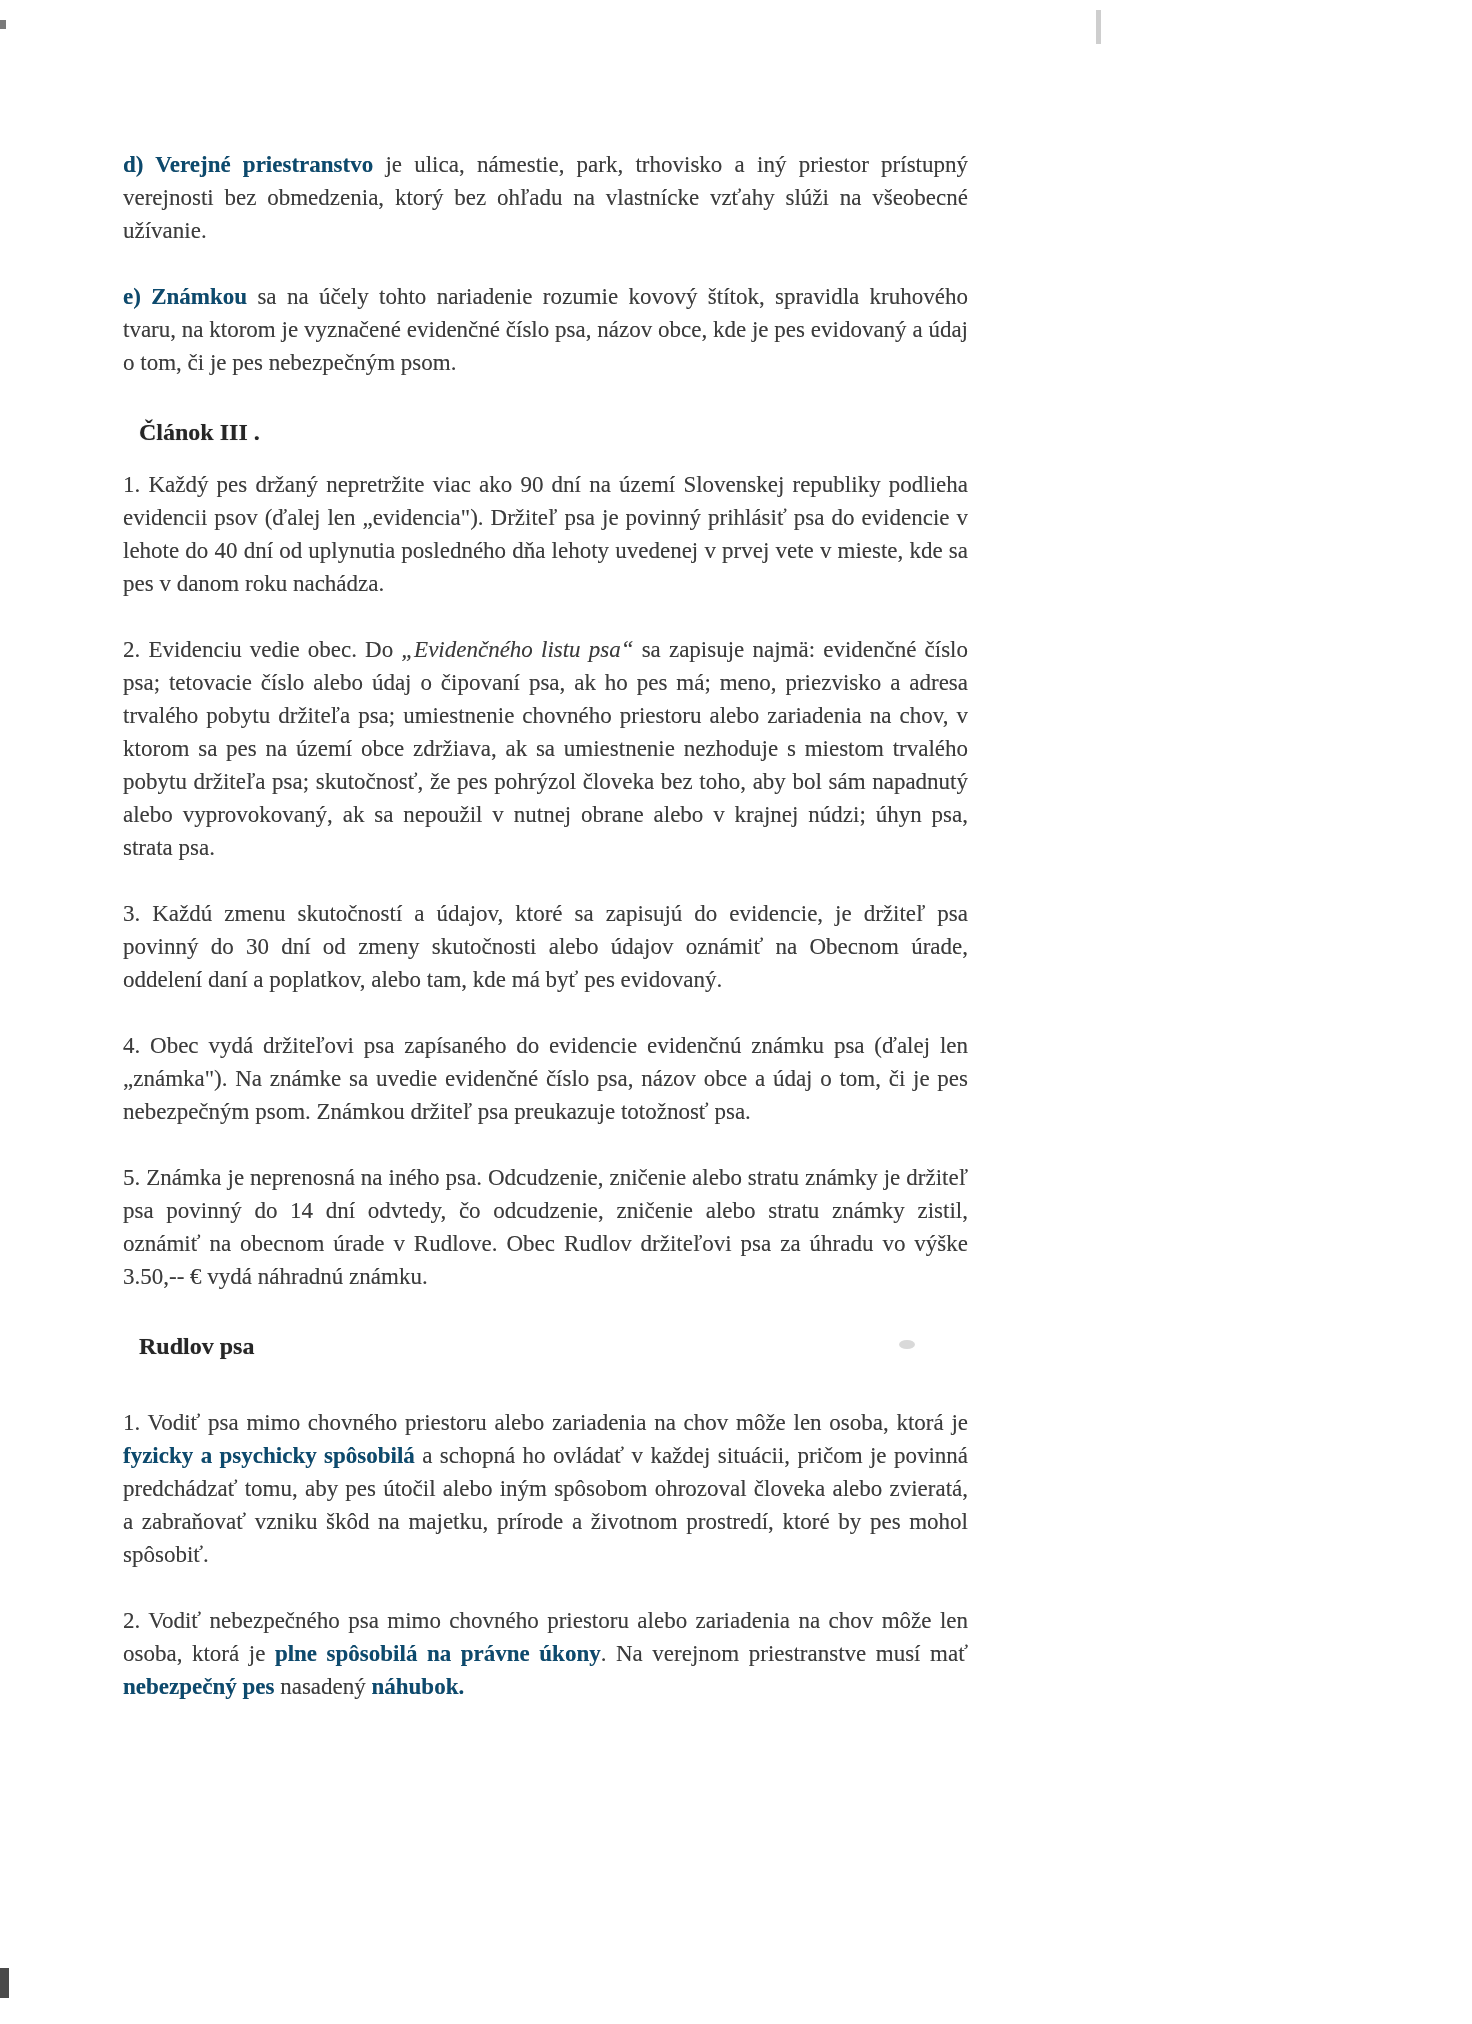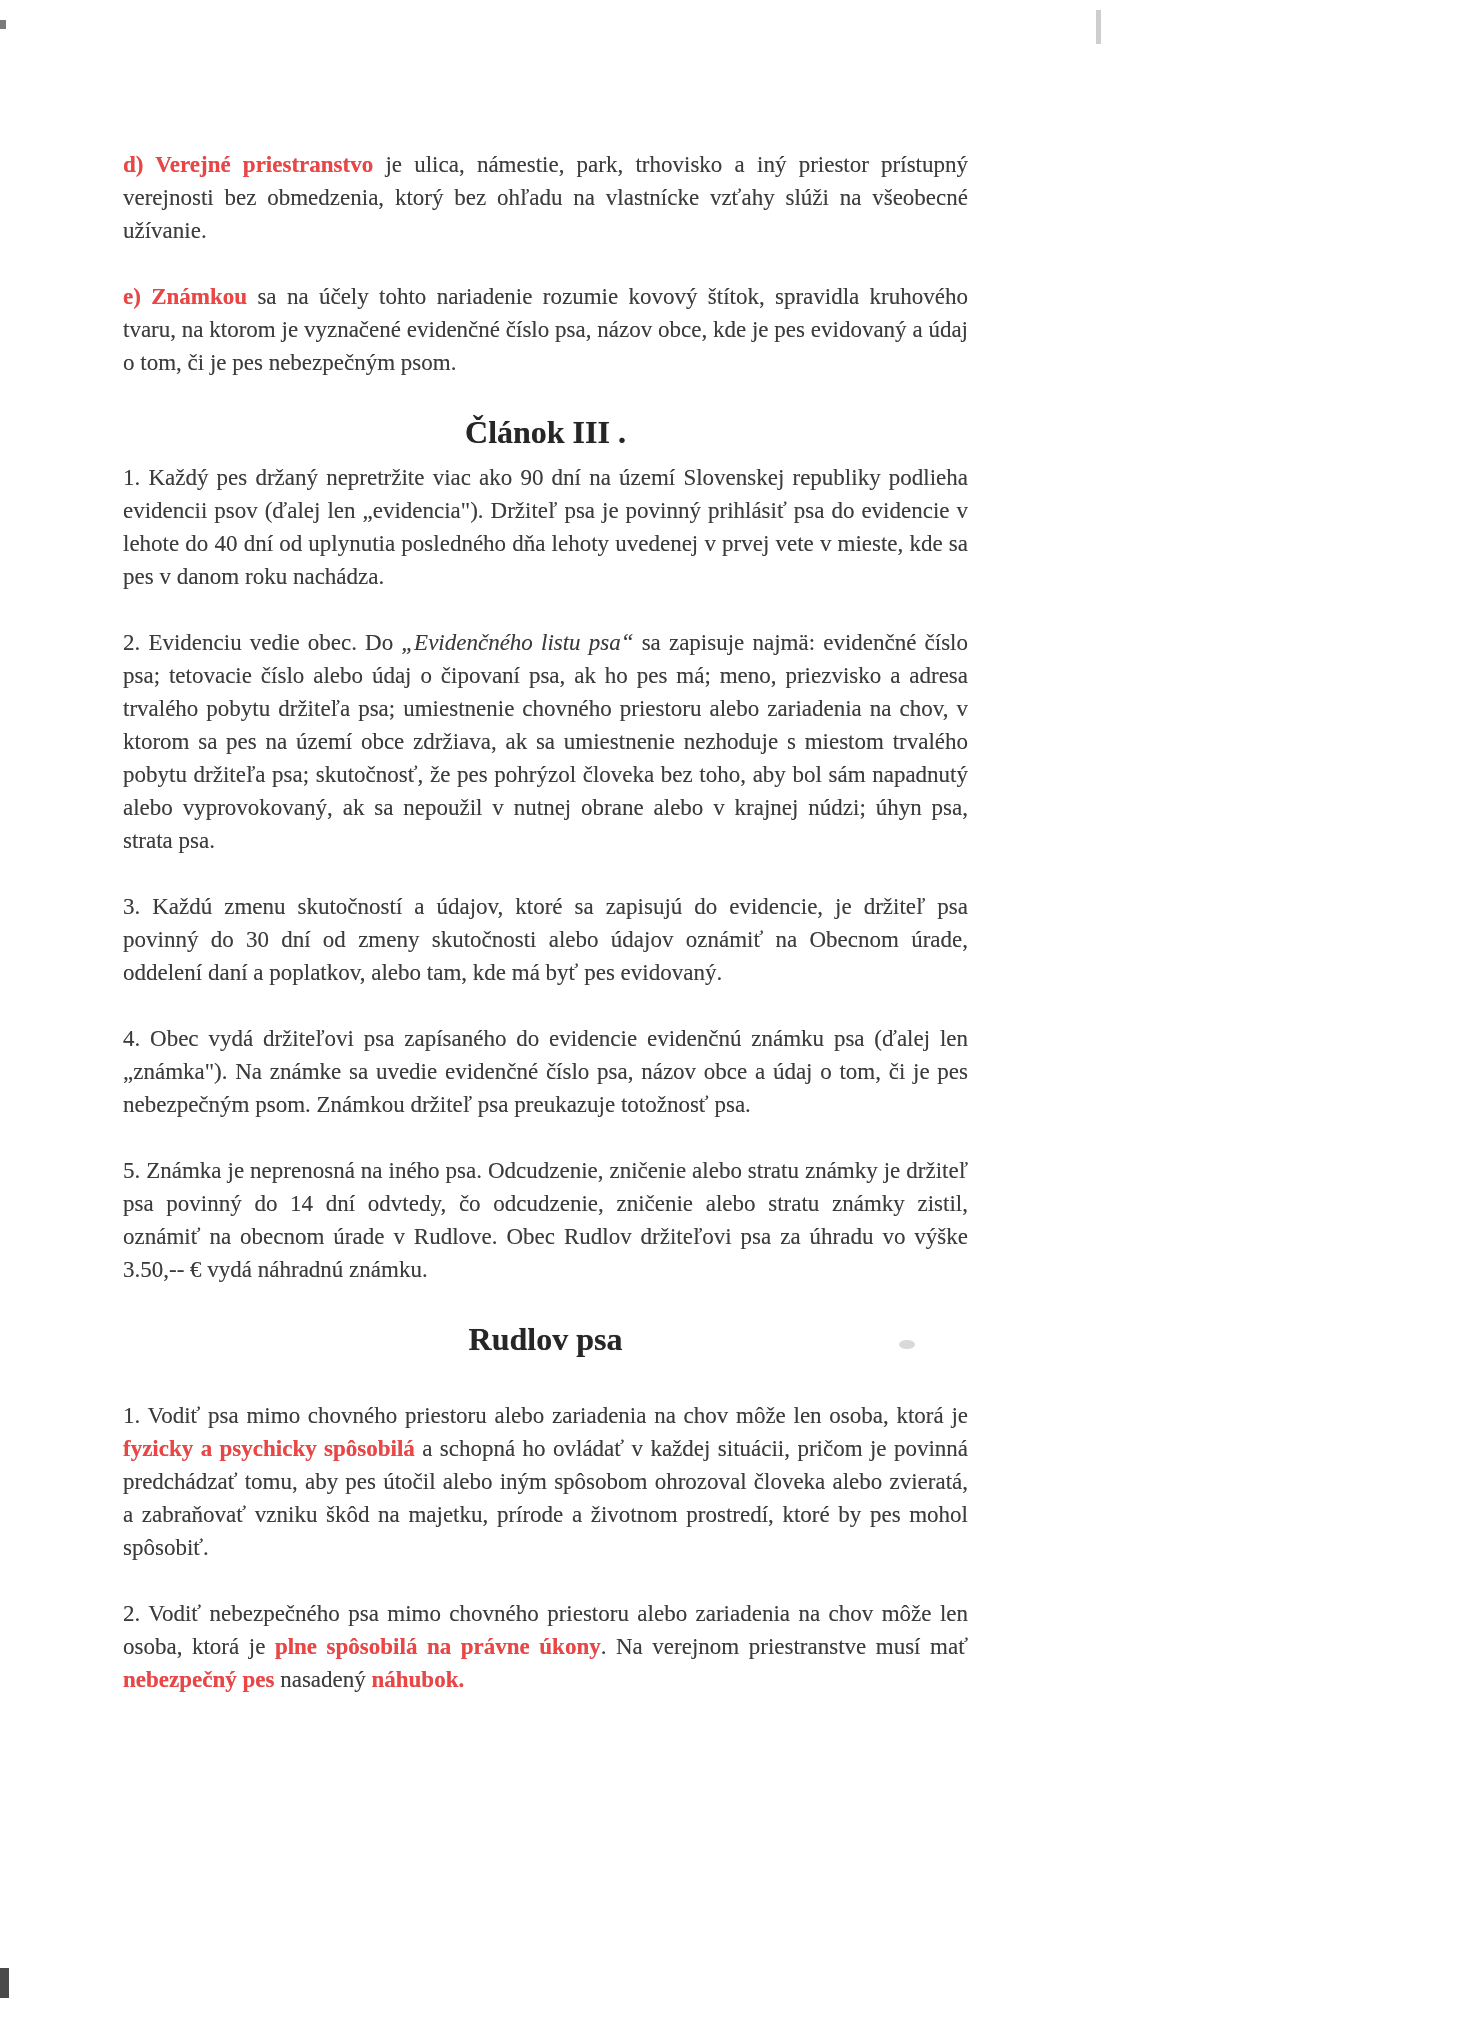--- a/index.html
+++ b/index.html
@@ -16,30 +16,30 @@
     left:123px;top:0;
     width:845px;
     padding-top:148px;
     font-size:23px;
     line-height:33px;
     text-align:justify;
     text-shadow:0 0 0.6px rgba(70,70,70,.45);
   }
   .para{margin:0 0 33px 0;}
   .heading{
-    margin:9px;
-    font-size:32px;
+    margin:16px;
+    font-size:24px;
     line-height:40px;
     font-weight:bold;
-    text-align:center;
+    text-align:left;
     color:#262626;
     text-shadow:0 0 0.7px rgba(40,40,40,.5);
   }
   .heading.group-end{margin-bottom:40px;}
-  .b{font-weight:bold;color:#ef4444;}
+  .b{font-weight:bold;color:#0c4a6e;}
   .i{font-style:italic;margin-top:8px;}
   
   .artifact{position:absolute;}
   .artifact.tr-dash{left:1096px;top:10px;width:5px;height:34px;background:#bdbdbd;opacity:.75;}
   .artifact.bl-mark{left:0;top:1968px;width:9px;height:30px;background:#4a4a4a;}
   .artifact.lt-speck{left:0;top:20px;width:6px;height:9px;background:#7a7a7a;}
   .artifact.smudge{left:899px;top:1340px;width:16px;height:9px;background:#cfcfcf;border-radius:50%;opacity:.8;}
 </style>
 </head>
 <body>

